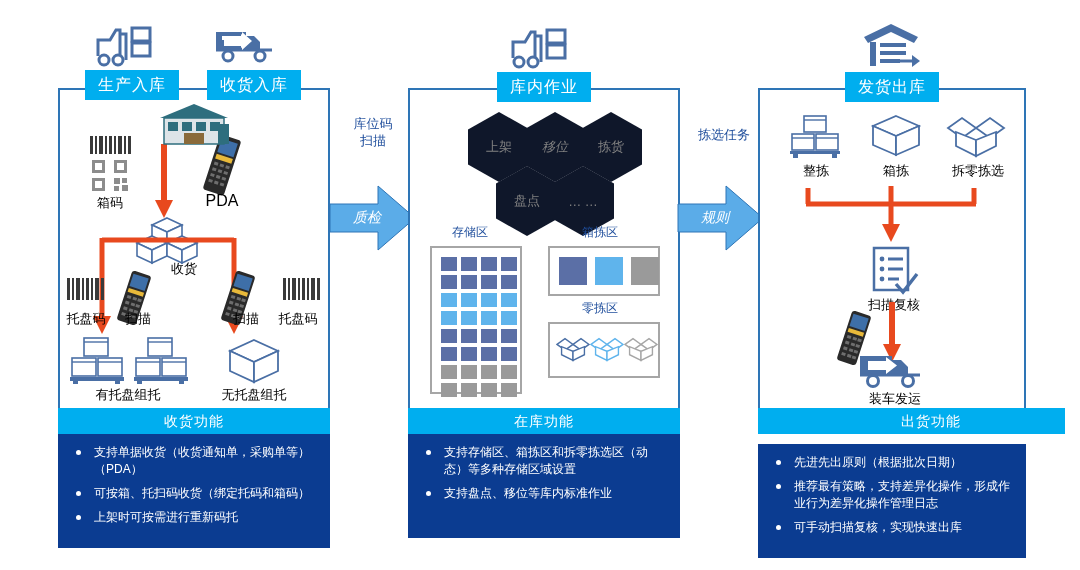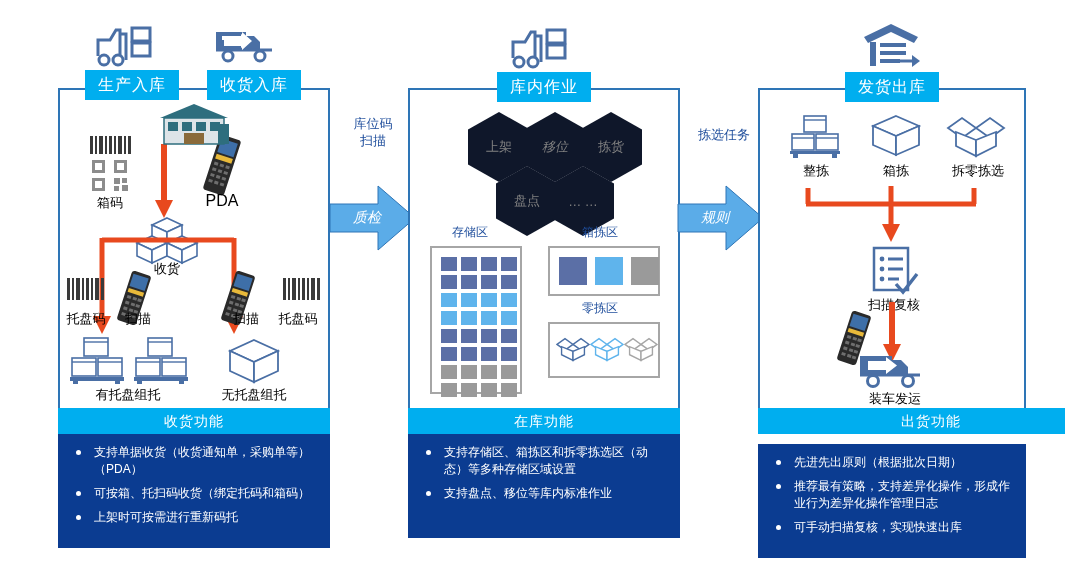--- a/index.html
+++ b/index.html
@@ -166,21 +166,21 @@
           <path d="M46,9 L46,24 L31,31 L31,16 Z"></path>
           <polygon points="16,20 31,27 16,34 1,27"></polygon>
           <path d="M1,27 L1,40 L16,47 L16,34 Z"></path>
           <path d="M31,27 L31,40 L16,47 L16,34 Z"></path>
           <polygon points="46,20 61,27 46,34 31,27"></polygon>
           <path d="M31,27 L31,40 L46,47 L46,34 Z"></path>
           <path d="M61,27 L61,40 L46,47 L46,34 Z"></path>
         </g>
       </svg>
     </div>
-    <div class="lbl" style="left:83px;top:172px;width:52px;">收货</div>
+    <div class="lbl" style="left:100px;top:172px;width:52px;">收货</div>
 
     <svg style="position:absolute;left:36px;top:146px;" width="148" height="104">
       <line x1="8" y1="6" x2="140" y2="6" stroke="#E8491E" stroke-width="5"></line>
       <line x1="8" y1="4" x2="8" y2="84" stroke="#E8491E" stroke-width="5"></line>
       <line x1="140" y1="4" x2="140" y2="84" stroke="#E8491E" stroke-width="5"></line>
       <polygon points="8,100 -1,82 17,82" fill="#E8491E"></polygon>
       <polygon points="140,100 131,82 149,82" fill="#E8491E"></polygon>
     </svg>
 
     <div style="position:absolute;left:8px;top:190px;">

